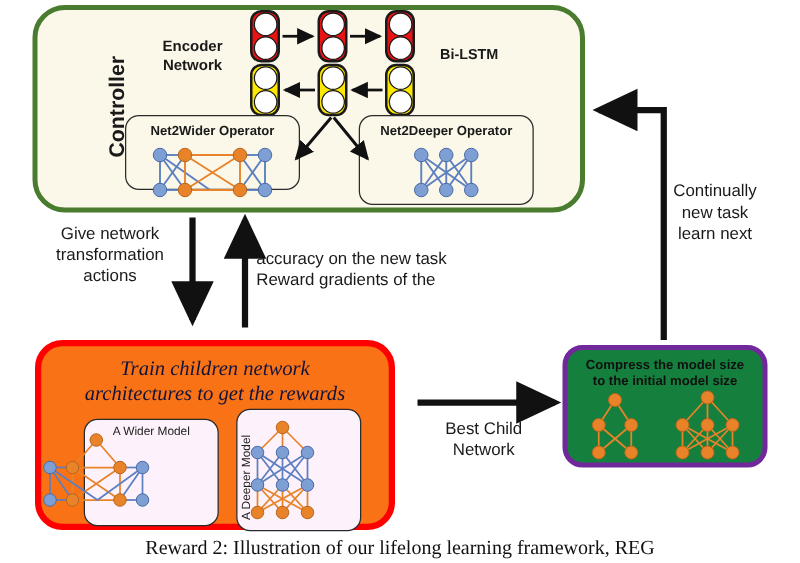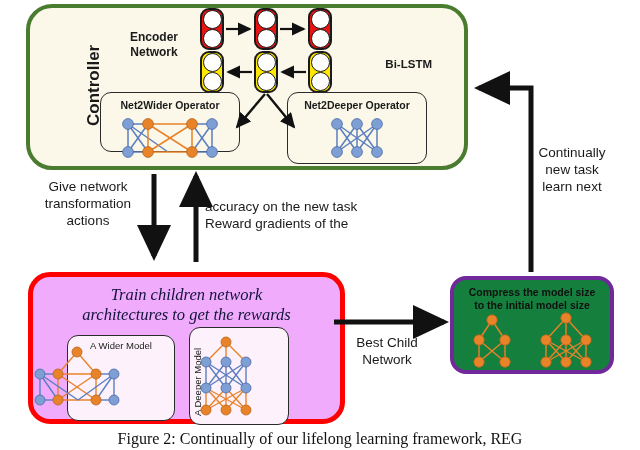--- a/index.html
+++ b/index.html
@@ -19,22 +19,22 @@
     display:flex;align-items:center;justify-content:center;
     writing-mode:vertical-rl;transform:rotate(180deg);
     font-weight:bold;font-size:17px;color:#1a1a1a;letter-spacing:0px;
     white-space:nowrap;
   }
   #encoder-label{
     left:106px;top:30px;width:96px;text-align:center;
     font-weight:bold;font-size:12px;color:#1a1a1a;line-height:15px;
   }
   #bilstm-label{
-    left:352px;top:38px;width:80px;text-align:right;
-    font-weight:bold;font-size:11.5px;color:#1a1a1a;margin-top:20px;
+    left:352px;top:38px;width:80px;text-align:left;
+    font-weight:bold;font-size:11.5px;color:#1a1a1a;
   }
 
   
   .lstm-cell{
     width:24px;height:42px;box-sizing:border-box;
     border-radius:9px;display:flex;flex-direction:column;
     align-items:center;justify-content:space-around;
   }
   .lstm-cell.red{background:#e81313;border:2px solid #1a1a1a;}
   .lstm-cell.yellow{background:#ffe800;border:2px solid #1a1a1a;}
@@ -50,22 +50,22 @@
   }
   #net2wider-box{left:100px;top:92px;width:140px;height:60px;}
   #net2deeper-box{left:287px;top:92px;width:140px;height:72px;}
   .op-title{
     position:absolute;left:0;right:0;top:6px;text-align:center;
     font-weight:bold;font-size:10.5px;color:#1a1a1a;
   }
 
   
   #train-box{
-    left:28px;top:272px;width:317px;height:152px;
-    background:#f0abfc;border:5px solid #ff0000;border-radius:22px;
+    left:28px;top:272px;width:288px;height:152px;
+    background:#f97316;border:5px solid #ff0000;border-radius:22px;
     box-sizing:border-box;
   }
   #train-title{
     position:absolute;left:6px;right:6px;top:8px;text-align:center;
     font-family:"Liberation Serif",serif;font-style:italic;
     font-size:16.5px;color:#13133a;line-height:20px;
   }
   .model-box{
     background:#fdf2fb;border:1.4px solid #2b2b2b;border-radius:11px;
     box-sizing:border-box;position:absolute;margin-left:12px;
@@ -422,15 +422,15 @@
         <circle cx="546" cy="340" r="5.2" fill="#e8832a"></circle>
         <circle cx="566" cy="340" r="5.2" fill="#e8832a"></circle>
         <circle cx="586" cy="340" r="5.2" fill="#e8832a"></circle>
         <circle cx="546" cy="362" r="5.2" fill="#e8832a"></circle>
         <circle cx="566" cy="362" r="5.2" fill="#e8832a"></circle>
         <circle cx="586" cy="362" r="5.2" fill="#e8832a"></circle>
       </g>
     </g>
   </svg>
 
-  <div class="abs" id="figure-caption">Figure 2:  Continually of our lifelong learning framework, REG</div>
+  <div class="abs" id="figure-caption">Reward 2:  Illustration of our lifelong learning framework, REG</div>
 
 </div>
 
 </body></html>

